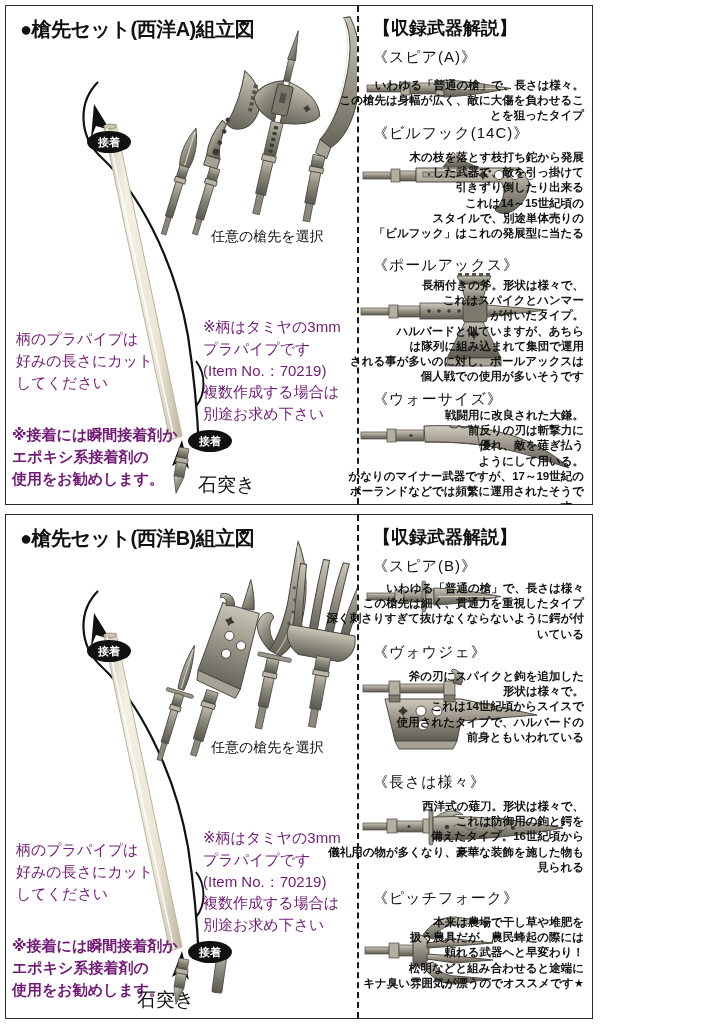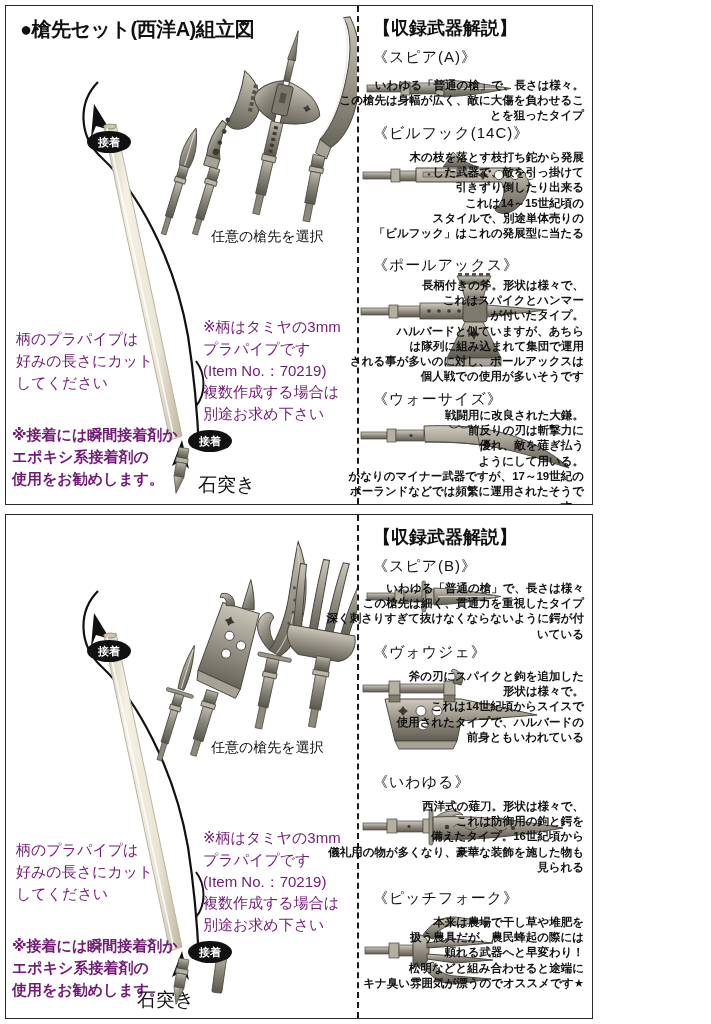--- a/index.html
+++ b/index.html
@@ -366,20 +366,21 @@
 ようにして用いる。
 かなりのマイナー武器ですが、17～19世紀の
 ポーランドなどでは頻繁に運用されたそうです。</div>
       </div>
     </div>
   </div>
 
   <div class="panel panel-b">
 
     <div class="col-left">
+      <div class="head">●槍先セット(西洋B)組立図</div>
 
       <svg class="ov" width="351" height="503" viewBox="0 0 351 503">
         <defs>
           <linearGradient id="pipeB" x1="0" y1="0" x2="1" y2="0">
             <stop offset="0%" stop-color="#cfc9b4"></stop>
             <stop offset="28%" stop-color="#f4f1e4"></stop>
             <stop offset="70%" stop-color="#eae5d3"></stop>
             <stop offset="100%" stop-color="#bdb7a1"></stop>
           </linearGradient>
           <linearGradient id="mtlB" x1="0" y1="0" x2="0" y2="1">
@@ -563,21 +564,21 @@
           <rect x="83" y="28" width="11" height="7" fill="#7e7a6e" stroke="#3f3d36" stroke-width="0.7"></rect>
         </svg>
         <div class="entry-text" style="top:26px;width:255px;">斧の刃にスパイクと鉤を追加した
 形状は様々で。
 これは14世紀頃からスイスで
 使用されたタイプで、ハルバードの
 前身ともいわれている</div>
       </div>
 
       <div class="entry" style="top:258px;">
-        <div class="entry-title">《いわゆる》</div>
+        <div class="entry-title">《長さは様々》</div>
         <svg class="entry-art" style="left:2px;top:24px;" width="215" height="64" viewBox="0 0 215 64">
           <defs>
             <linearGradient id="eB2" x1="0" y1="0" x2="0" y2="1">
               <stop offset="0%" stop-color="#cfcbbe"></stop>
                 <stop offset="50%" stop-color="#948f82"></stop>
                 <stop offset="100%" stop-color="#5f5c53"></stop>
             </linearGradient>
           </defs>
           <rect x="2" y="26" width="24" height="7" fill="url(#eB2)" stroke="#4a473f" stroke-width="0.7"></rect>
           <rect x="26" y="22" width="10" height="14" fill="#b3afa1" stroke="#4a473f" stroke-width="0.7"></rect>

